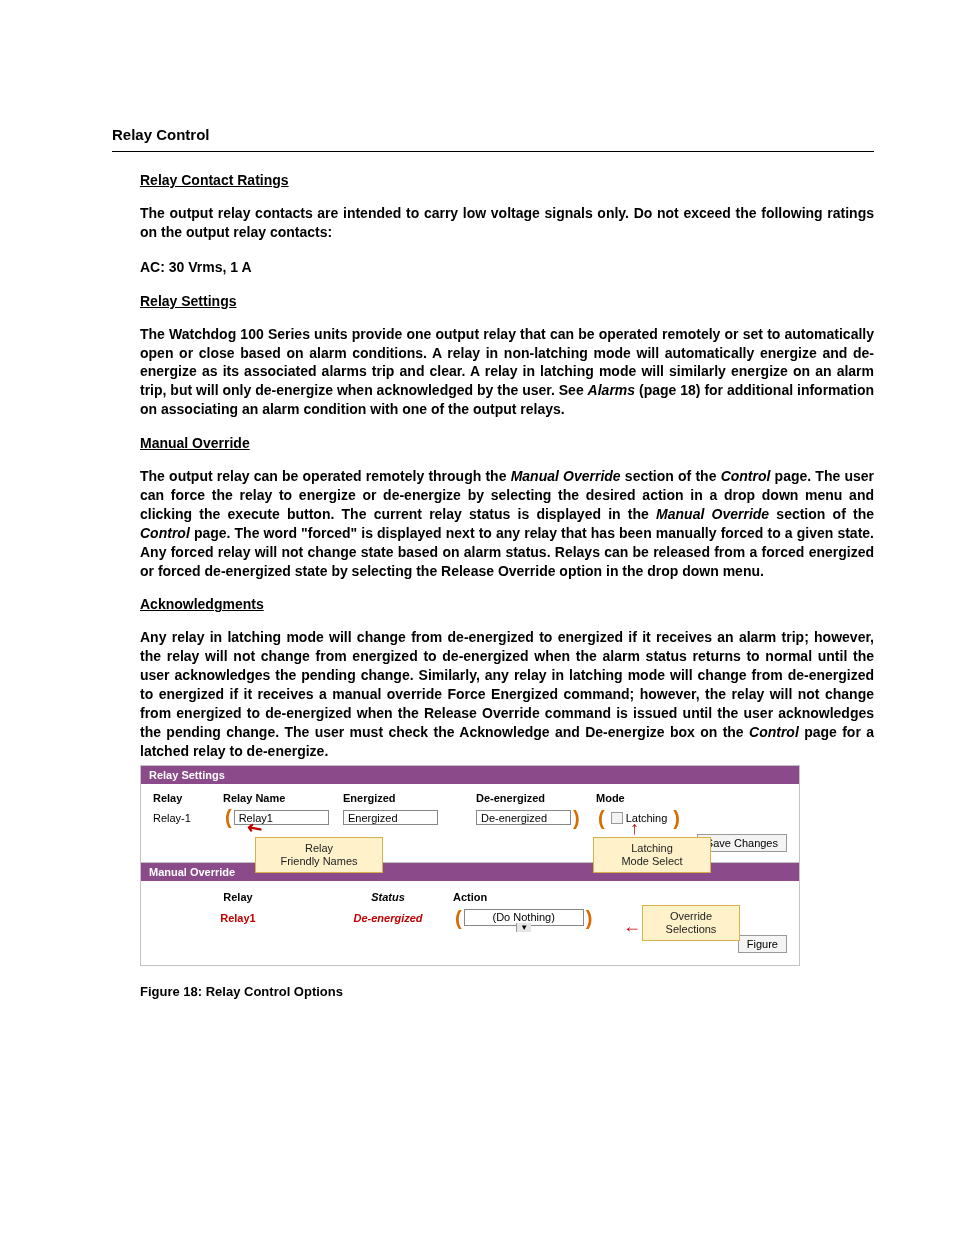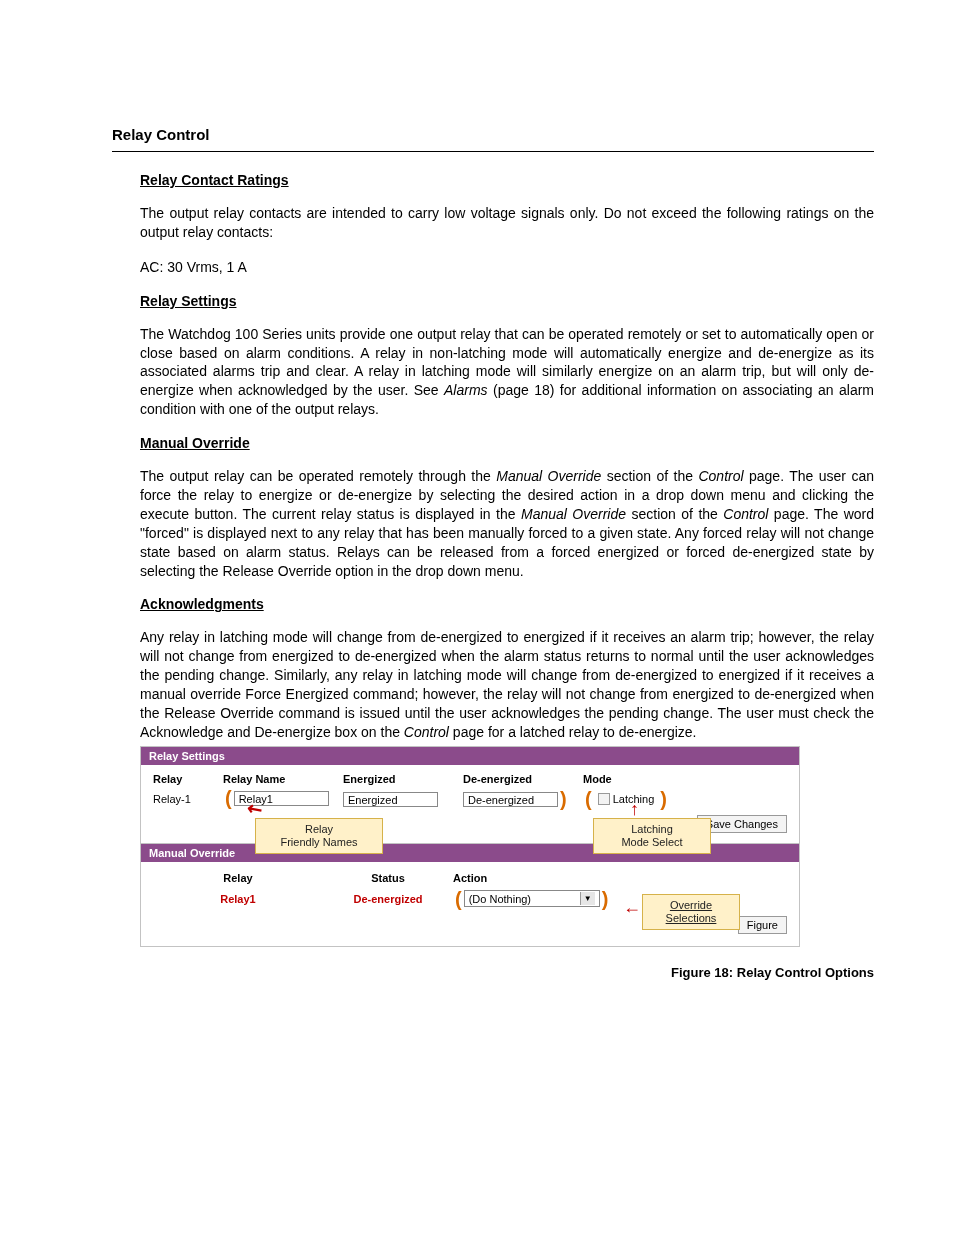--- a/index.html
+++ b/index.html
@@ -31,20 +31,21 @@
     font-size: 14px;
     font-weight: bold;
     text-decoration: underline;
     margin: 0 0 16px 30px;
     padding-left: 28px;
   }
   p.body {
     margin: 0 0 16px 58px;
     line-height: 1.35;
     text-align: justify;
+    font-weight: bold;
   }
   p.body.tight { margin-bottom: 10px; }
   em.it { font-style: italic; }
 
   
   .figure-wrap {
     margin: 0 0 18px 58px;
     position: relative;
     width: 660px;
   }
@@ -63,21 +64,21 @@
     padding: 8px 12px 10px 12px;
     font-size: 11px;
   }
   .rs-head-row, .rs-row {
     display: flex;
     align-items: center;
   }
   .rs-head-row { font-weight: bold; margin-bottom: 6px; }
   .col-relay { width: 70px; }
   .col-name  { width: 120px; }
-  .col-en    { width: 120px; }
+  .col-en    { width: 133px; }
   .col-de    { width: 120px; }
   .col-mode  { width: 90px; display:flex; align-items:center; }
   .txtbox {
     border: 1px solid #888;
     background: #fff;
     padding: 1px 4px;
     font-size: 11px;
     width: 95px;
     height: 15px;
     display: inline-block;
@@ -121,34 +122,35 @@
     padding: 10px 12px 12px 12px;
     font-size: 11px;
   }
   .mo-head-row, .mo-row {
     display: flex;
     align-items: center;
     justify-content: flex-start;
   }
   .mo-head-row { font-weight: bold; margin-bottom: 6px; }
   .mcol-relay  { width: 170px; text-align:center;}
-  .mcol-status { width: 130px; text-align:center;}
+  .mcol-status { width: 130px; text-align:center;font-style:italic;}
   .mcol-action { width: 180px; text-align:left;}
   .red { color: #c00000; font-weight: bold; }
   .selectbox {
     border: 1px solid #888;
     background: #fff;
     font-size: 11px;
     padding: 1px 4px;
-    width: 136px;
+    width: 120px;
     height: 17px;
     display: inline-flex;
     align-items: center;
     justify-content: space-between;
     box-sizing: border-box;
+    flex-direction: column;
   }
   .select-arrow {
     width: 14px; height: 13px;
     background: #e6e6e6;
     border-left: 1px solid #999;
     display: inline-flex;
     align-items: center; justify-content: center;
     font-size: 8px;
   }
 
@@ -169,21 +171,20 @@
     color: #c00000;
     font-size: 18px;
     font-weight: bold;
     line-height: 1;
   }
 
   .figure-caption {
     font-size: 13px;
     font-weight: bold;
     margin: 0 0 0 58px;
-    text-align: right;
   }
 </style>
 </head>
 <body>
 
 <div class="page">
 
   <h1 class="section-title">Relay Control</h1>
   <div class="hr"></div>
 
@@ -286,21 +287,21 @@
 Friendly Names</span>
     </div>
     <div class="arrow" style="left:107px; top:54px; transform:rotate(-35deg);">↖</div>
 
     <div class="callout" style="left:453px; top:72px; width:100px;">
       <span style="white-space:pre-line;">Latching
 Mode Select</span>
     </div>
     <div class="arrow" style="left:490px; top:54px;">↑</div>
 
-    <div class="callout" style="left:502px; top:148px; width:80px;text-decoration:underline;">
+    <div class="callout" style="left:502px; top:140px; width:80px;">
       <span style="white-space:pre-line;">Override
 Selections</span>
     </div>
     <div class="arrow" style="left:483px; top:152px;">←</div>
 
   </div>
 
   <p class="figure-caption">Figure 18: Relay Control Options</p>
 
 </div>

